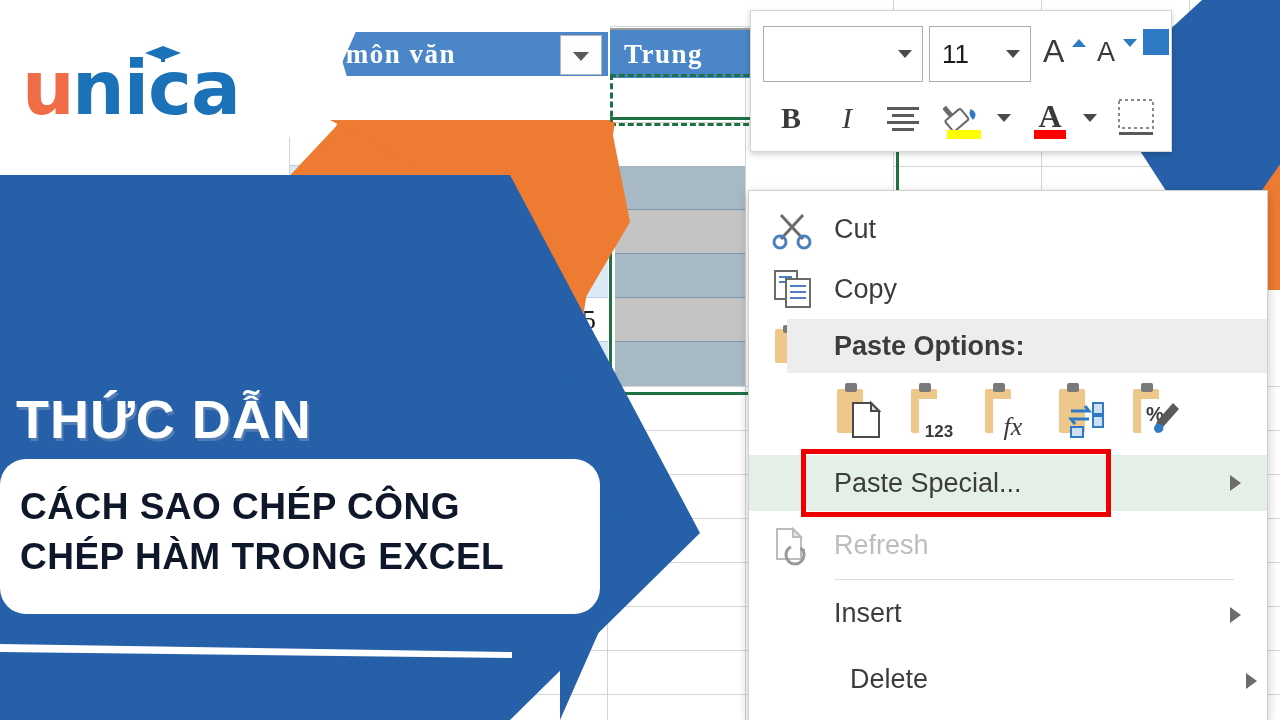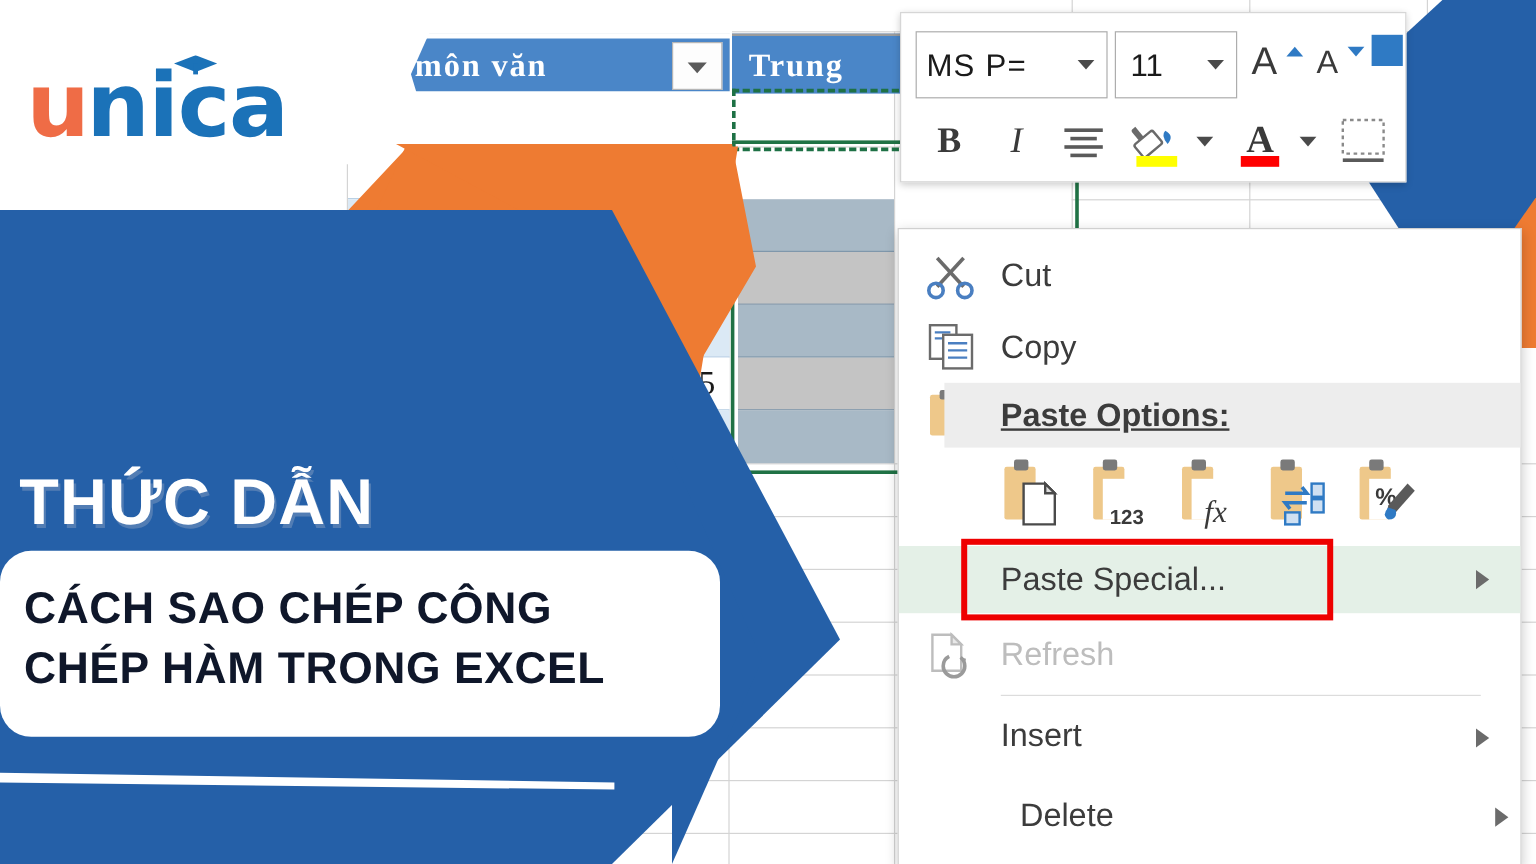--- a/index.html
+++ b/index.html
@@ -81,21 +81,21 @@
       box-shadow:0 3px 10px rgba(0,0,0,.22);}
   .ctx-item{position:absolute;left:0;width:518px;height:60px;}
   .ctx-item .lbl{position:absolute;left:85px;top:0;height:60px;line-height:60px;
       font-size:27px;color:#3c3c3c;font-family:"Liberation Sans",sans-serif;white-space:nowrap;}
   .ctx-item .lbl.dis{color:#bdbdbd;}
   .ctx-item .arr{position:absolute;right:26px;top:24px;width:0;height:0;
       border-top:8px solid transparent;border-bottom:8px solid transparent;
       border-left:11px solid #6b6b6b;}
   .ctx-hdr{position:absolute;left:38px;width:480px;height:54px;background:#ededed;}
   .ctx-hdr .lbl{position:absolute;left:47px;top:0;height:54px;line-height:54px;
-      font-size:27px;font-weight:bold;color:#3c3c3c;text-decoration:underline;}
+      font-size:27px;font-weight:bold;color:#3c3c3c;}
   .ctx-sel{background:#e4f0e7;}
   .redbox{position:absolute;border:5px solid #ee0000;}
   .ctx-div{position:absolute;left:85px;width:400px;height:1px;background:#dcdcdc;}
   .pasteicons{position:absolute;left:82px;top:0;height:70px;}
   .pi{position:absolute;top:0;width:62px;height:70px;}
 
   
   .decor{position:absolute;}
 
   .white-card{position:absolute;background:#ffffff;border-radius:26px;}
@@ -247,21 +247,20 @@
 
   <div class="white-card" style="left:0px;top:459px;width:600px;height:155px;"></div>
   <div class="ht-sub" style="left:20px;top:482px;width:560px;">
     <div>CÁCH SAO CHÉP CÔNG</div>
     <div>CHÉP HÀM TRONG EXCEL</div>
   </div>
 
   <div class="minibar">
 
     <div class="fontbox">
-      <span class="fname">MS P=</span>
       <span class="dd"></span>
     </div>
 
     <div class="sizebox">
       <span class="fsize">11</span>
       <span class="dd"></span>
     </div>
 
     <div style="position:absolute;left:288px;top:14px;width:50px;height:56px;">
       <span class="grow" style="left:4px;top:8px;">A</span>

